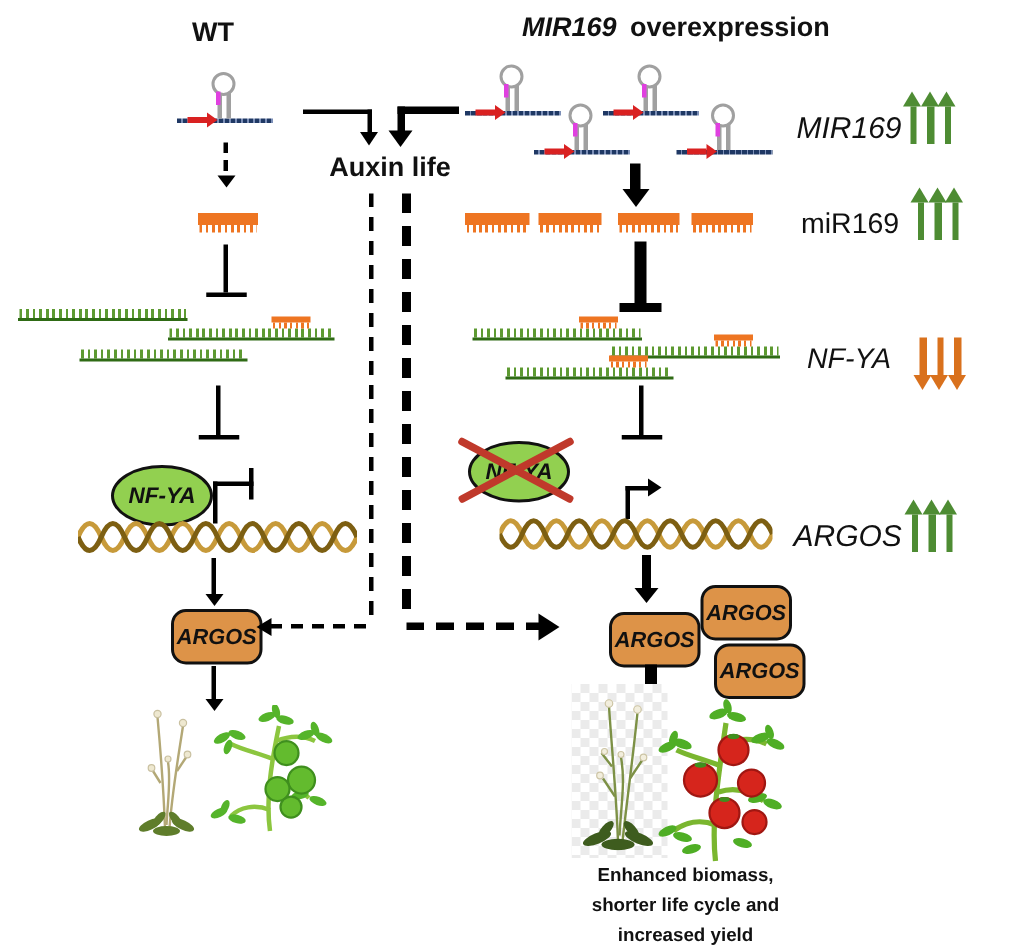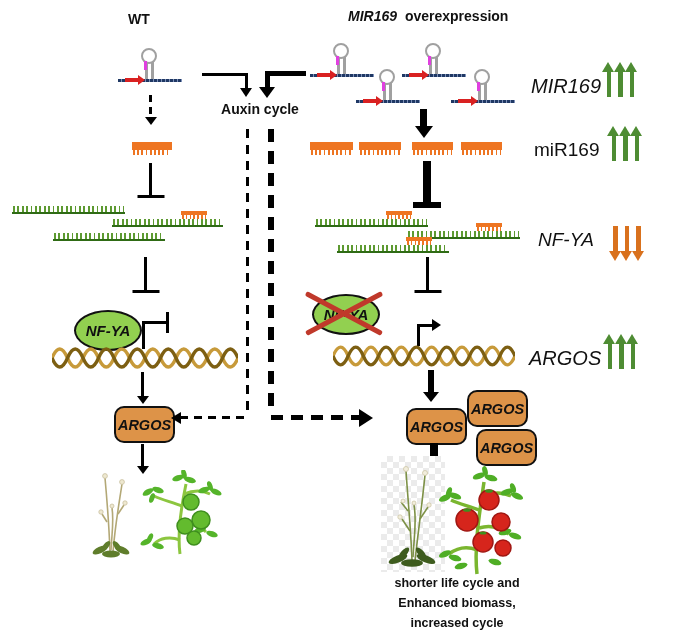--- a/index.html
+++ b/index.html
@@ -7,21 +7,21 @@
     --transcript:#2f6b15; --transcript-teeth:#5d9a31;
     --oval-fill:#92d050; --box-fill:#dd9348;
     --dna-dark:#7d5f12; --dna-light:#c79a3a; --cross:#c0392b;
     --hairpin-line:#1f3864; --hairpin-stem:#a0a0a0; --mir-segment:#e040e0;
     --red-arrow:#d92121;
   }
   html,body{margin:0;padding:0;background:#fff;}
   #canvas{position:relative;width:673px;height:634px;background:#ffffff;overflow:hidden;
           font-family:"Liberation Sans",sans-serif;color:#111;}
   .abs{position:absolute;}
-  .title{font-weight:bold;font-size:14px;white-space:nowrap;}
+  .title{font-weight:bold;font-size:18px;white-space:nowrap;}
   .it{font-style:italic;}
   
   .hairpin{position:absolute;width:64px;height:38px;}
   .hp-line{position:absolute;left:0;right:0;bottom:4px;height:3px;
     background:repeating-linear-gradient(to right,var(--hairpin-line) 0 3px,#7d90b8 3px 4px);}
   .hp-s{position:absolute;width:2.5px;top:11px;height:20px;background:var(--hairpin-stem);}
   .hp-s1{left:27px;} .hp-s2{left:33px;}
   .hp-loop{position:absolute;top:0;left:23px;width:12px;height:12px;border:2.5px solid var(--hairpin-stem);border-radius:50%;background:#fff;}
   .hp-mir{position:absolute;left:25.5px;top:13px;width:3px;height:9px;background:var(--mir-segment);}
   .hp-arrow{position:absolute;bottom:4.5px;left:7px;width:13px;height:4px;background:var(--red-arrow);}
@@ -181,21 +181,21 @@
         <circle cx="60" cy="68" r="7"></circle>
     </g>
   </svg>
 
   <div class="abs" style="left:202px;top:73px;width:46px;height:3px;background:#000;"></div>
   <div class="abs" style="left:245px;top:73px;width:3px;height:16px;background:#000;"></div>
   <div class="abs" style="left:240px;top:88px;width:0;height:0;border-left:6.5px solid transparent;border-right:6.5px solid transparent;border-top:9px solid #000;"></div>
   <div class="abs" style="left:265px;top:71px;width:41px;height:5px;background:#000;"></div>
   <div class="abs" style="left:265px;top:71px;width:5px;height:17px;background:#000;"></div>
   <div class="abs" style="left:259px;top:87px;width:0;height:0;border-left:8.5px solid transparent;border-right:8.5px solid transparent;border-top:11px solid #000;"></div>
-  <div class="abs title" style="left:217px;top:101px;width:86px;text-align:center;">Auxin cycle</div>
+  <div class="abs title" style="left:217px;top:101px;width:86px;text-align:center;">Auxin life</div>
 
   <div class="dashline" style="left:246px;top:129px;width:3px;height:284px;background:repeating-linear-gradient(to bottom,#000 0 9px,transparent 9px 16px);"></div>
   <div class="dashline" style="left:268px;top:129px;width:6px;height:281px;background:repeating-linear-gradient(to bottom,#000 0 13px,transparent 13px 22px);"></div>
   <div class="dashline" style="left:180px;top:416px;width:68px;height:3px;background:repeating-linear-gradient(to right,#000 0 8px,transparent 8px 14px);"></div>
   <div class="abs" style="left:171px;top:411.5px;width:0;height:0;border-top:6px solid transparent;border-bottom:6px solid transparent;border-right:10px solid #000;"></div>
   <div class="dashline" style="left:271px;top:415px;width:89px;height:5px;background:repeating-linear-gradient(to right,#000 0 12px,transparent 12px 20px);"></div>
   <div class="abs" style="left:359px;top:408.5px;width:0;height:0;border-top:9px solid transparent;border-bottom:9px solid transparent;border-left:14px solid #000;"></div>
 
   <div class="hairpin" style="left:310px;top:43px;">
     <div class="hp-line"></div>
@@ -337,23 +337,23 @@
         <circle cx="66" cy="82" r="8"></circle>
     </g>
     <g fill="#3f8f1e">
       <ellipse cx="52" cy="25" rx="4" ry="1.8"></ellipse>
         <ellipse cx="30" cy="44" rx="4" ry="1.8"></ellipse>
         <ellipse cx="46" cy="67" rx="3.5" ry="1.6"></ellipse>
     </g>
   </svg>
 
   <div class="caption" style="left:368px;top:573px;">
+    <div>Enhanced biomass,</div>
     <div>shorter life cycle and</div>
-    <div>Enhanced biomass,</div>
-    <div>increased cycle</div>
+    <div>increased yield</div>
   </div>
 
   <div class="side-label" style="left:531px;top:67px;height:38px;">
     <span class="txt it">MIR169</span>
     <span style="margin-left:2px;white-space:nowrap;"><span class="ta ta-up"></span><span class="ta ta-up"></span><span class="ta ta-up"></span></span>
   </div>
   <div class="side-label" style="left:534px;top:131px;height:38px;">
     <span class="txt" style="font-size:19px;">miR169</span>
     <span style="margin-left:9px;white-space:nowrap;"><span class="ta ta-up"></span><span class="ta ta-up"></span><span class="ta ta-up"></span></span>
   </div>

